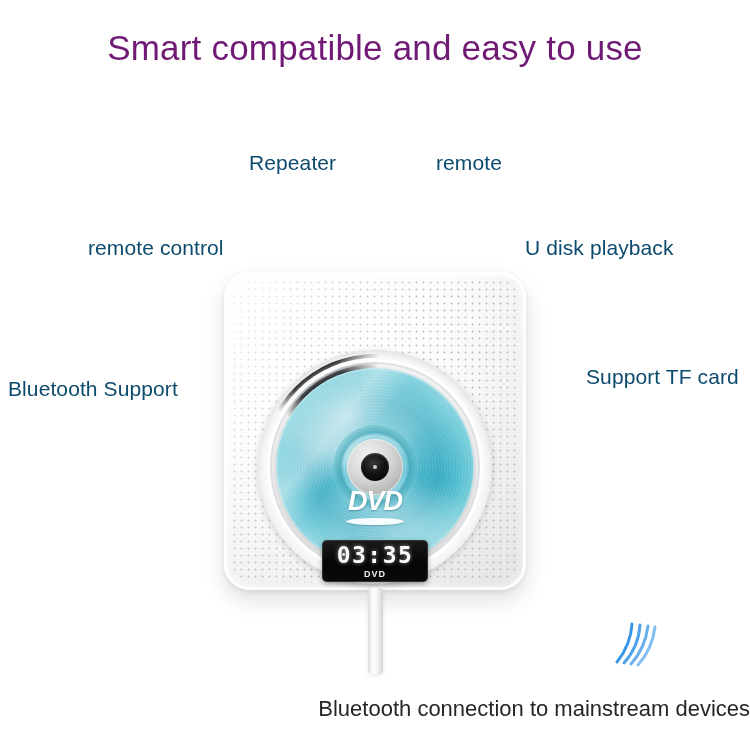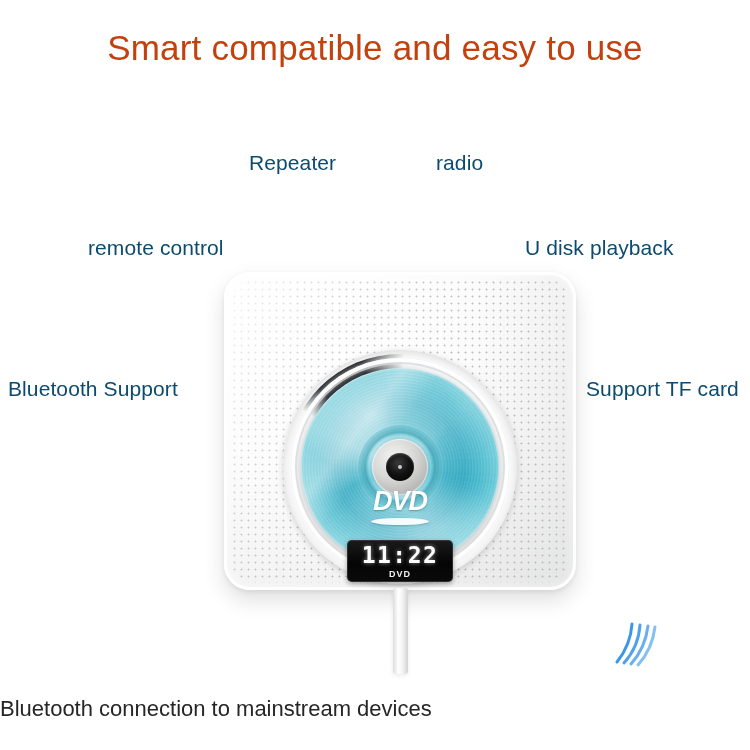--- a/index.html
+++ b/index.html
@@ -19,57 +19,57 @@
   
   .headline {
     position: absolute;
     left: 0;
     top: 28px;
     width: 750px;
     text-align: center;
     font-size: 35px;
     font-weight: 400;
     letter-spacing: 0.2px;
-    color: #c2410c;
+    color: #701a75;
     white-space: nowrap;
   }
 
   
   .feat {
     position: absolute;
     font-size: 21px;
     font-weight: 400;
     color: #0c4a6e;
     white-space: nowrap;
     letter-spacing: 0.1px;
   }
   .feat-repeater      { left: 249px; top: 151px; }
   .feat-radio         { left: 436px; top: 151px; }
   .feat-remote        { left: 88px;  top: 236px; }
   .feat-udisk         { left: 525px; top: 236px; }
   .feat-btspeaker     { left: 8px;   top: 377px; }
-  .feat-tfcard        { left: 586px; top: 377px; }
+  .feat-tfcard        { left: 586px; top: 365px; }
 
   .caption {
     position: absolute;
     left: 0;
     top: 696px;
     width: 750px;
-    text-align: left;
+    text-align: right;
     font-size: 22px;
     color: #262626;
     white-space: nowrap;
   }
 
   
   .device-wrap {
     position: absolute;
     left: 224px;
     top: 272px;
-    width: 352px;
+    width: 302px;
     height: 318px;
   }
 
   
   .device-body {
     position: absolute;
     inset: 0;
     border-radius: 26px;
     background:
       radial-gradient(circle at 32% 18%, #ffffff 0%, #fbfbfb 42%, #f2f2f2 72%, #e8e8e8 100%);
@@ -408,21 +408,21 @@
     height: 56px;
   }
 </style>
 </head>
 <body>
 
 <div class="headline">Smart compatible and easy to use</div>
 
 <div class="feat feat-repeater">Repeater</div>
 
-<div class="feat feat-radio">radio</div>
+<div class="feat feat-radio">remote</div>
 
 <div class="feat feat-remote">remote control</div>
 
 <div class="feat feat-udisk">U disk playback</div>
 
 <div class="feat feat-btspeaker">Bluetooth Support</div>
 
 <div class="feat feat-tfcard">Support TF card</div>
 
 <div class="device-wrap">
@@ -446,21 +446,21 @@
         <div class="disc-hole-dot"></div>
       </div>
       <div class="disc-logo">DVD</div>
       <div class="disc-logo-bar"></div>
     </div>
 
     <div class="well-ring"></div>
   </div>
 
   <div class="lcd">
-    <div class="lcd-time">11:22</div>
+    <div class="lcd-time">03:35</div>
     <div class="lcd-mode">DVD</div>
   </div>
 
   <div class="cable"></div>
 </div>
 
 <div class="bt-badge-wrap">
   <svg class="bt-waves" viewBox="0 0 58 56">
     <g fill="none" stroke="#2f90e8" stroke-linecap="round">
       <path d="M12 50 C 20 40, 26 28, 27 12" stroke-width="3" opacity="0.95"></path>

